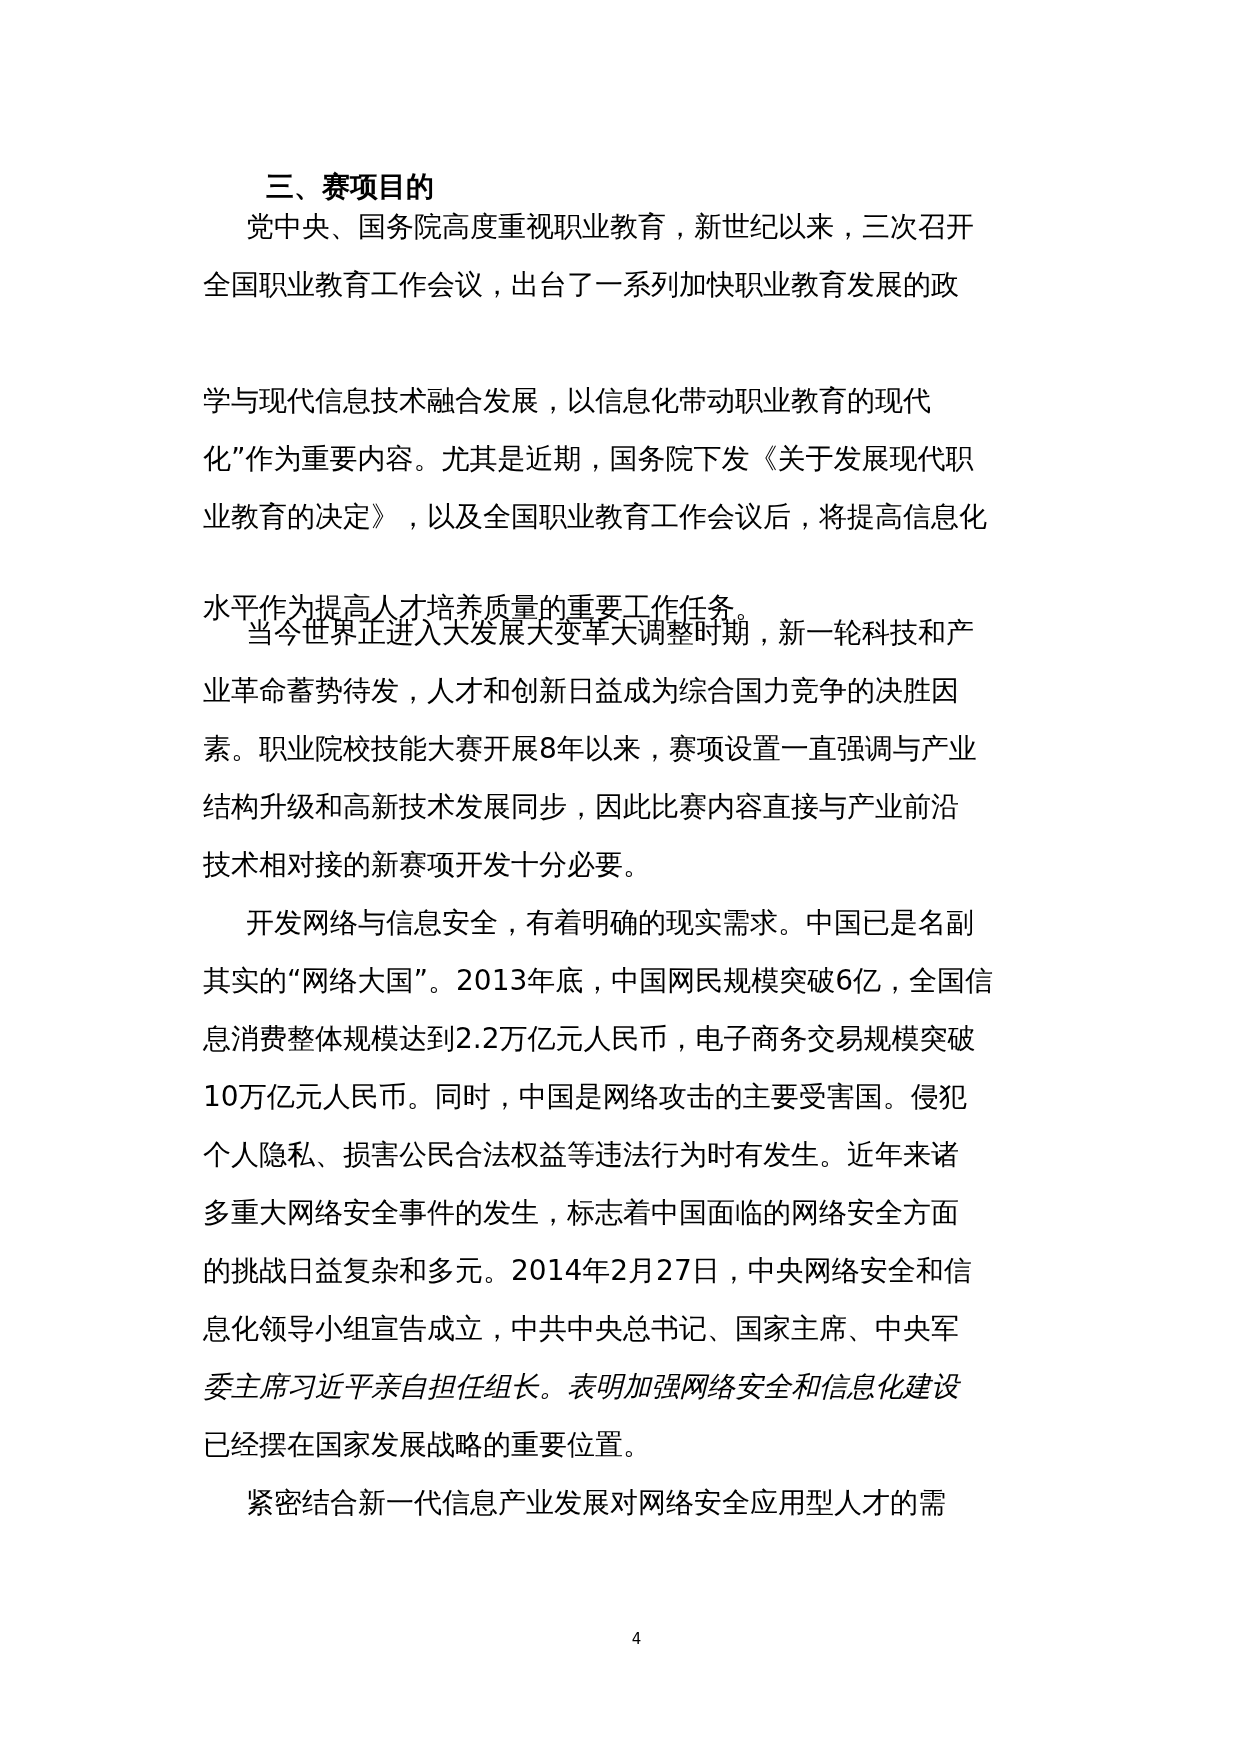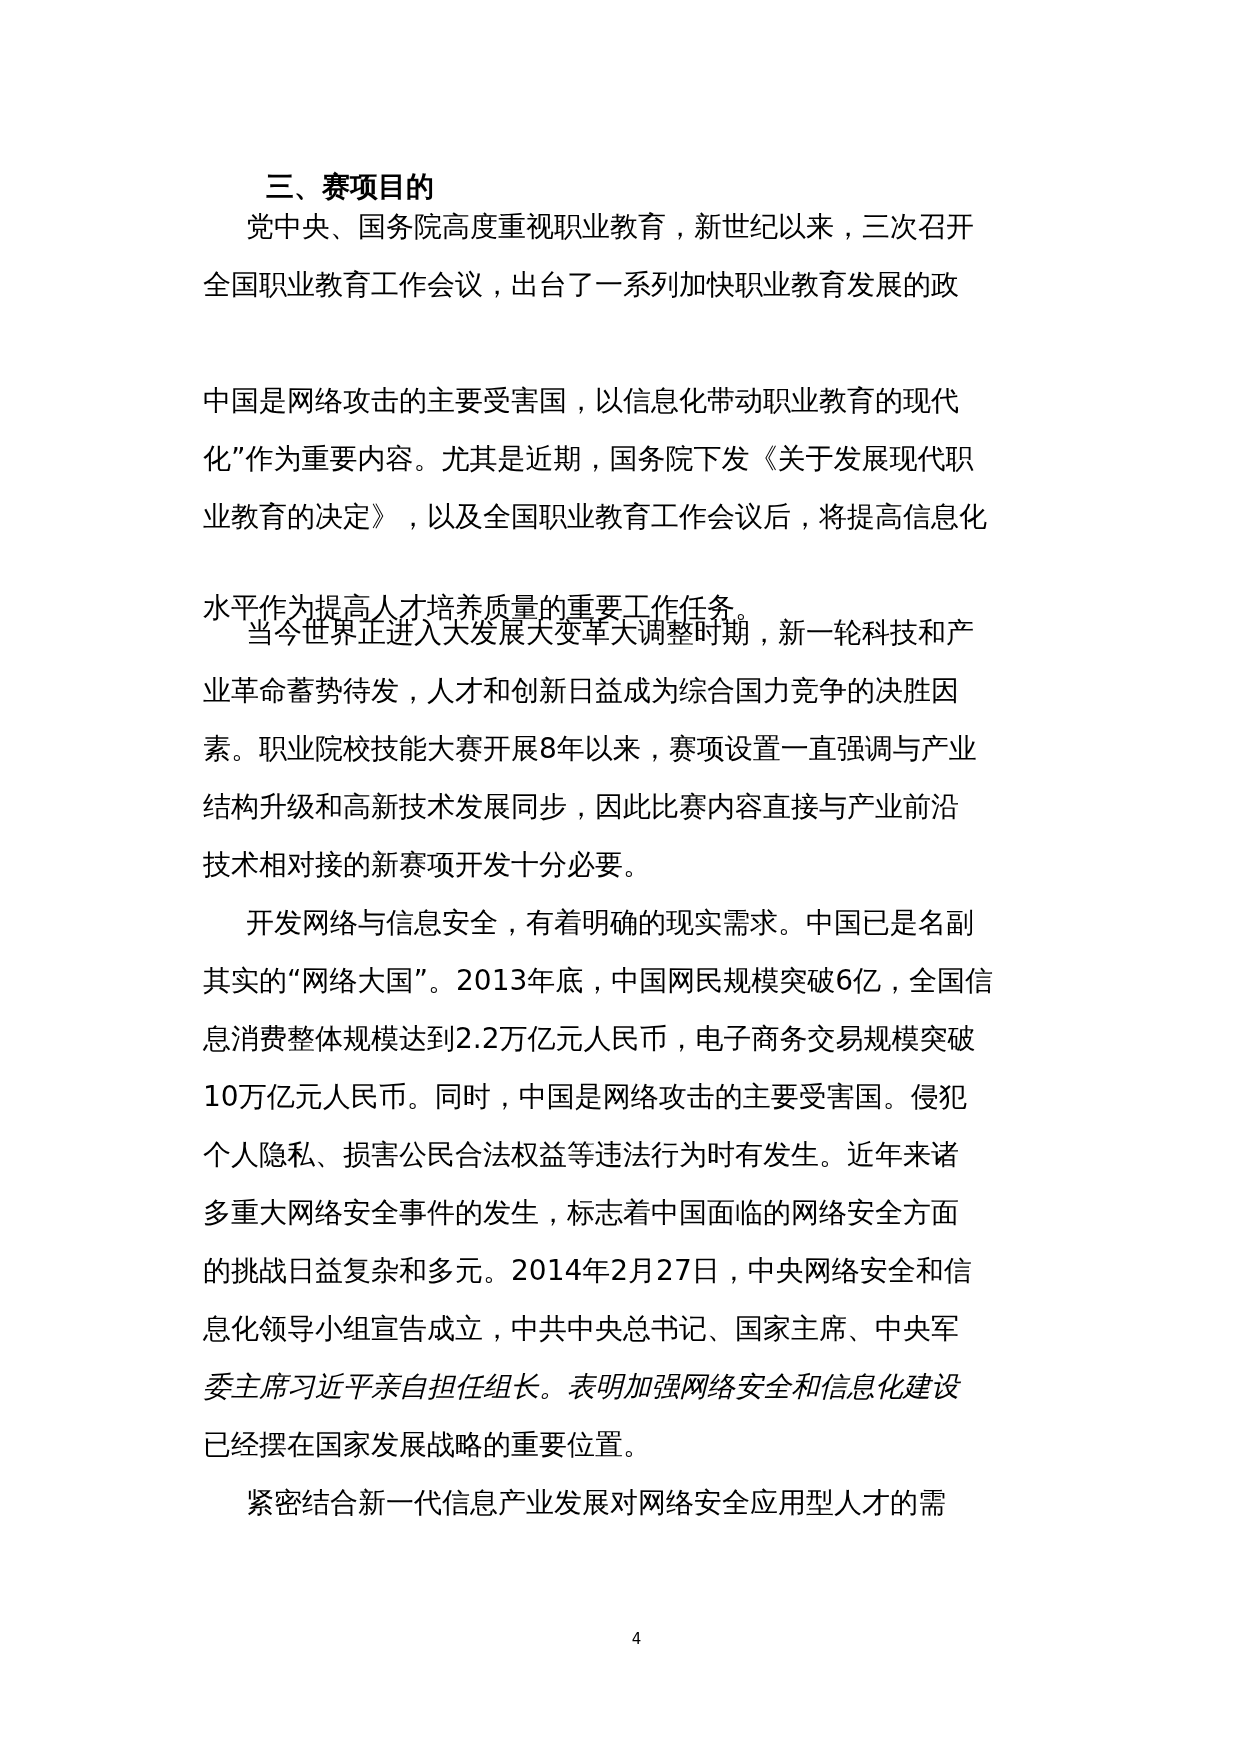--- a/index.html
+++ b/index.html
@@ -11,21 +11,21 @@
   .pagenum { position: absolute; left: 0; width: 1241px; top: 1630px; text-align: center; font-size: 15px; }
 </style>
 </head>
 <body>
 
 <div class="page">
   <div class="heading">三、赛项目的</div>
 
   <div class="line" style="left:230px; top:207px;text-align:center;">党中央、国务院高度重视职业教育，新世纪以来，三次召开</div>
   <div class="line" style="left:187px; top:265px;">全国职业教育工作会议，出台了一系列加快职业教育发展的政</div>
-  <div class="line" style="left:187px; top:381px;">中国是网络攻击的主要受害国，以信息化带动职业教育的现代</div>
+  <div class="line" style="left:187px; top:381px;">学与现代信息技术融合发展，以信息化带动职业教育的现代</div>
   <div class="line" style="left:187px; top:439px;">化”作为重要内容。尤其是近期，国务院下发《关于发展现代职</div>
   <div class="line" style="left:187px; top:497px;">业教育的决定》，以及全国职业教育工作会议后，将提高信息化</div>
   <div class="line" style="left:187px; top:555px;margin-top:33px;">水平作为提高人才培养质量的重要工作任务。</div>
 
   <div class="line" style="left:187px; top:671px;">业革命蓄势待发，人才和创新日益成为综合国力竞争的决胜因</div>
   <div class="line" style="left:230px; top:613px;">当今世界正进入大发展大变革大调整时期，新一轮科技和产</div>
   <div class="line" style="left:187px; top:729px;">素。职业院校技能大赛开展8年以来，赛项设置一直强调与产业</div>
   <div class="line" style="left:187px; top:787px;">结构升级和高新技术发展同步，因此比赛内容直接与产业前沿</div>
   <div class="line" style="left:187px; top:845px;">技术相对接的新赛项开发十分必要。</div>
 

